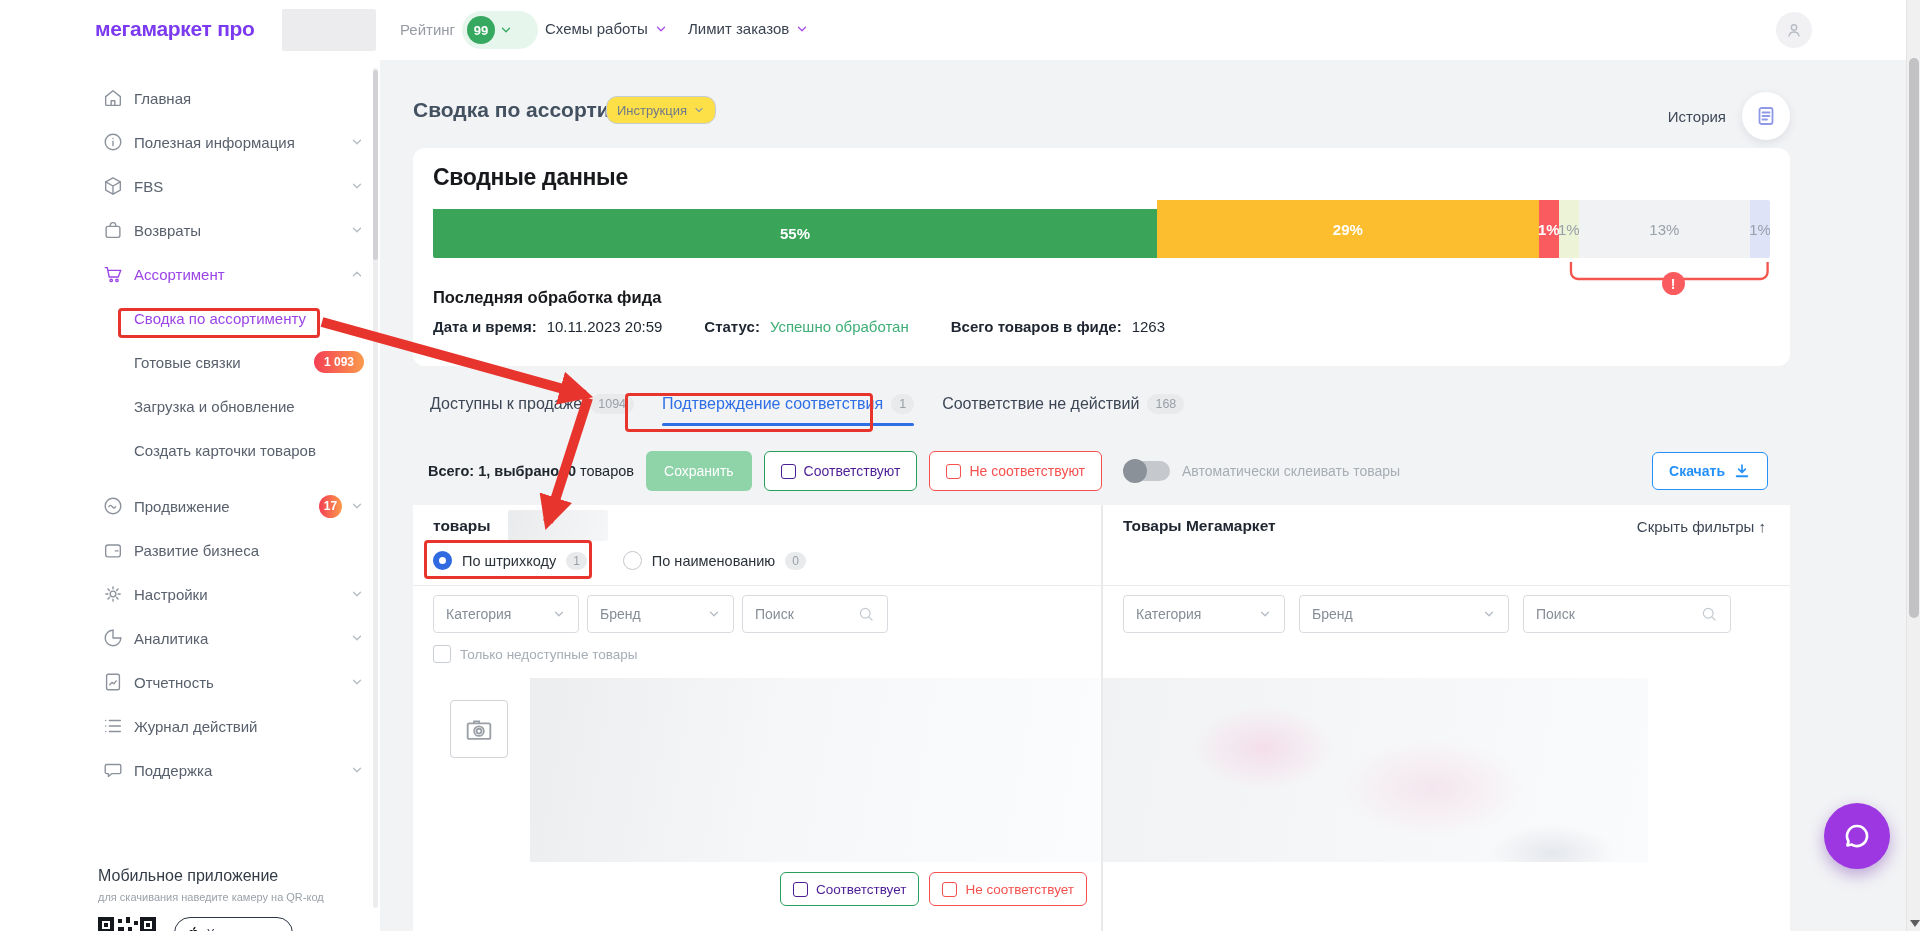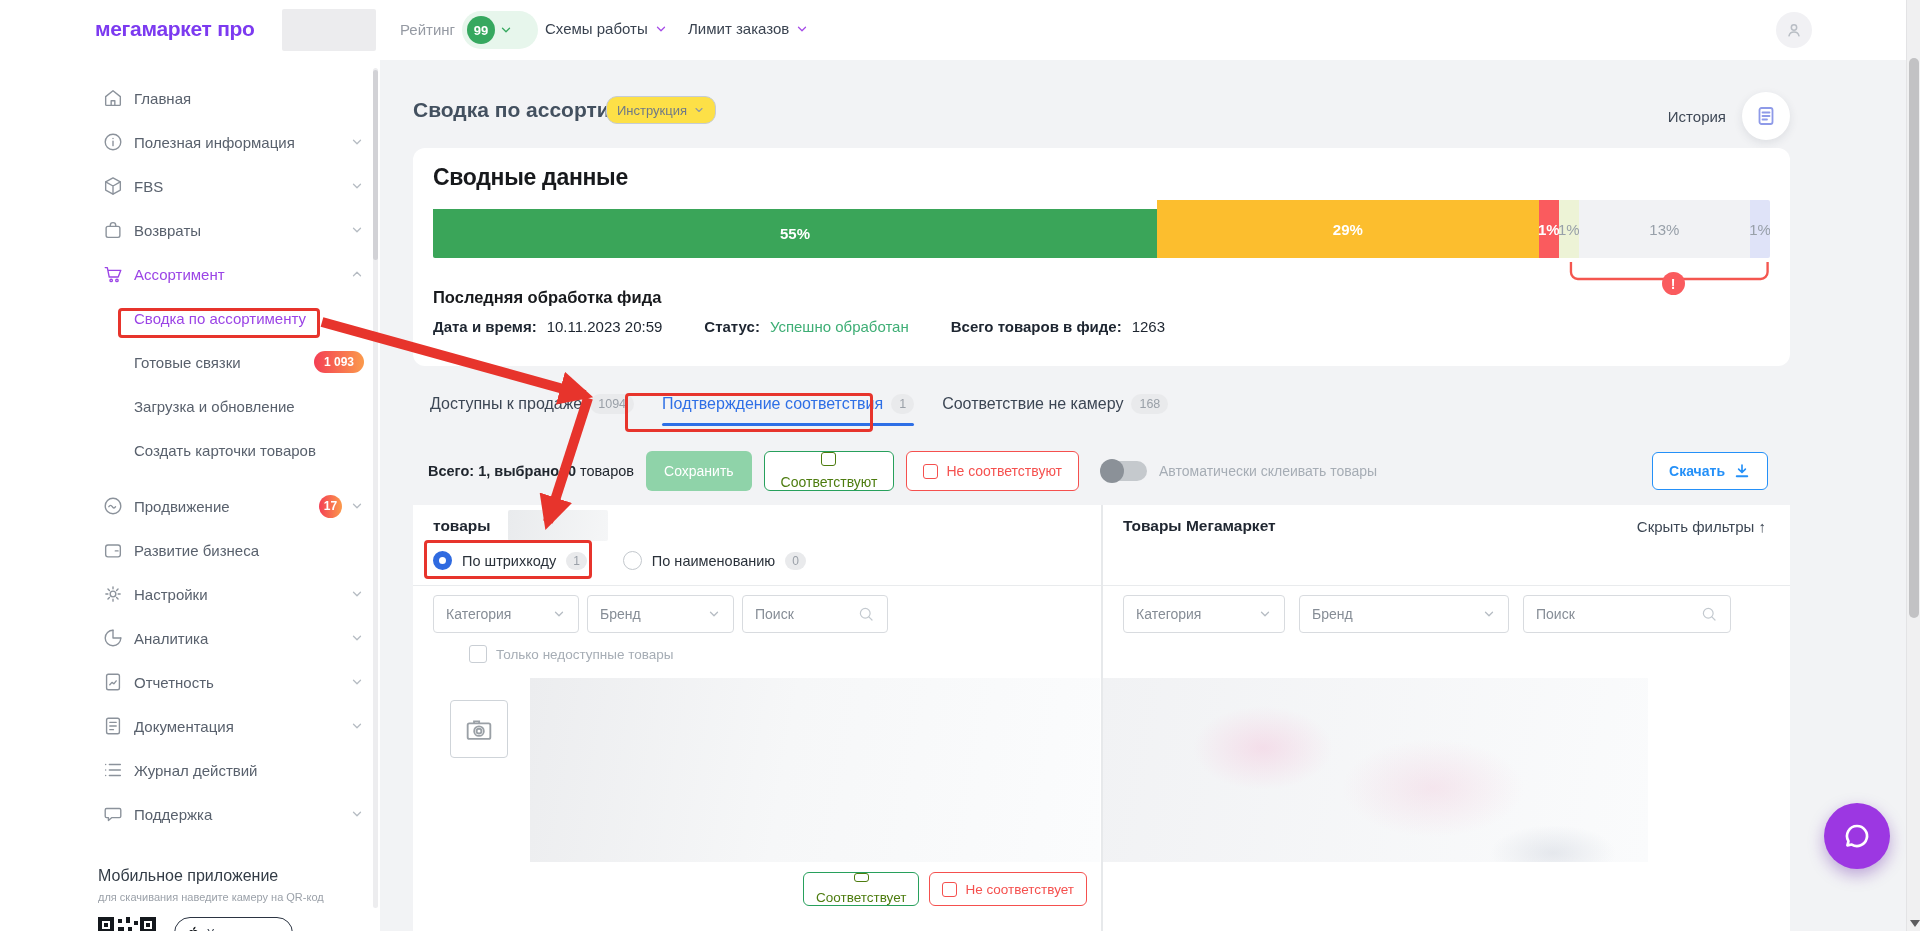--- a/index.html
+++ b/index.html
@@ -69,21 +69,21 @@
   .tab { display:flex; align-items:center; gap:8px; font-size:16px; color:#3c4654; cursor:pointer; padding-bottom:12px; position:relative; white-space:nowrap; }
   .tab .tbadge { background:#e9eaec; color:#9aa0a8; font-size:12.5px; border-radius:11px; padding:3px 8px; }
   .tab.active { color:#2e6fe6; }
   .tab.active::after { content:""; position:absolute; left:0; right:0; bottom:0; height:3px; background:#2e6fe6; border-radius:2px; }
 
   .toolbar { position:absolute; left:413px; top:450px; width:1377px; height:42px; display:flex; align-items:center; padding-left:15px; gap:12px; }
   .sel-text { font-size:14.5px; color:#20262e; white-space:nowrap; }
   .sel-text b { font-weight:700; }
   .btn { height:40px; border-radius:6px; display:flex; align-items:center; justify-content:center; gap:8px; font-size:14px; cursor:pointer; padding:0 16px; background:#fff; white-space:nowrap; }
   .btn-save { background:#8fd3a9; color:#fff; border:none; padding:0 18px; }
-  .btn-green { border:1.5px solid #27a05c; color:#4d7c0f;flex-direction:column; }
+  .btn-green { border:1.5px solid #27a05c; color:#4c1d95; }
   .btn-red { border:1.5px solid #f5504e; color:#f5504e; }
   .cbx { width:15px; height:15px; border:1.5px solid currentColor; border-radius:3px; display:inline-block; }
   .toggle { width:46px; height:20px; border-radius:10px; background:#c5c9cd; position:relative; margin-left:10px; cursor:pointer; flex:none; }
   .toggle .knob { position:absolute; left:-1px; top:-2px; width:24px; height:24px; border-radius:50%; background:#8b9198; }
   .toggle-label { font-size:14px; color:#a6adb5; white-space:nowrap; }
   .btn-download { margin-left:auto; margin-right:22px; border:1.5px solid #2490f8; color:#2490f8; font-weight:600; height:38px; }
 
   .panels { position:absolute; left:413px; top:505px; width:1377px; height:426px; display:flex; background:#fff; }
   .panel { position:relative; height:100%; }
   .panel.left { width:688px; }
@@ -94,21 +94,21 @@
   .hide-filters { position:absolute; right:24px; top:13px; font-size:15px; color:#3d4754; cursor:pointer; }
   .radio-row { position:absolute; left:20px; top:46px; display:flex; align-items:center; gap:10px; font-size:14.5px; color:#2a313a; }
   .radio-on { width:19px; height:19px; border-radius:50%; border:6px solid #2f6ae0; background:#fff; flex:none; cursor:pointer; }
   .radio-off { width:19px; height:19px; border-radius:50%; border:1.5px solid #c3c8cd; background:#fff; flex:none; cursor:pointer; margin-left:26px; }
   .rbadge { background:#e9eaec; color:#9aa0a8; font-size:12px; border-radius:10px; padding:2px 7px; }
   .p-divider-h { position:absolute; left:0; right:0; top:80px; height:1px; background:#e9ebed; }
   .filters { position:absolute; left:20px; top:90px; display:flex; gap:8px; }
   .fake-select, .fake-search { height:38px; border:1px solid #d8dbdf; border-radius:4px; display:flex; align-items:center; padding:0 12px; font-size:14px; color:#868d96; background:#fff; cursor:pointer; }
   .fake-select span, .fake-search span { flex:1; }
   .icn-search { width:18px; height:18px; stroke:#c3c9cf; fill:none; stroke-width:1.6; stroke-linecap:round; }
-  .chk-row { position:absolute; left:20px; top:140px; display:flex; align-items:center; gap:9px; font-size:13.5px; color:#a6adb5; cursor:pointer;margin-left:36px; }
+  .chk-row { position:absolute; left:20px; top:140px; display:flex; align-items:center; gap:9px; font-size:13.5px; color:#a6adb5; cursor:pointer; }
   .chk-box { width:18px; height:18px; border:1.5px solid #c9ced4; border-radius:3px; background:#fff; }
   .camera-box { position:absolute; left:37px; top:195px; width:58px; height:58px; border:1.5px solid #cfd4d9; border-radius:4px; display:flex; align-items:center; justify-content:center; }
   .blur-left { position:absolute; left:117px; top:173px; width:570px; height:184px; background:linear-gradient(100deg,#ecedef 0%,#f6f7f8 45%,#fbfcfd 100%); }
   .blur-right { position:absolute; left:0; top:173px; width:545px; height:184px;
     background:
       radial-gradient(100px 60px at 160px 70px, rgba(243,203,223,.55), transparent 70%),
       radial-gradient(130px 70px at 330px 110px, rgba(240,196,216,.35), transparent 70%),
       radial-gradient(90px 40px at 450px 175px, rgba(205,210,220,.45), transparent 70%),
       linear-gradient(100deg,#f1f2f4,#fafbfc); }
   .row-actions { position:absolute; right:14px; top:367px; display:flex; gap:10px; }
@@ -262,30 +262,20 @@
         <svg class="chv gray" viewBox="0 0 24 24">
             <path d="M6 9l6 6 6-6"></path>
           </svg>
       </div>
       <div class="nav-item">
         <svg class="icn" viewBox="0 0 24 24">
             <rect x="5" y="3.5" width="14" height="17" rx="2"></rect>
             <path d="M8.5 15l2.4-2.6 2 1.6 2.6-3.2"></path>
           </svg>
         <span class="lbl">Отчетность</span>
-        <svg class="chv gray" viewBox="0 0 24 24">
-            <path d="M6 9l6 6 6-6"></path>
-          </svg>
-      </div>
-      <div class="nav-item">
-        <svg class="icn" viewBox="0 0 24 24">
-            <rect x="5" y="3.5" width="14" height="17" rx="2"></rect>
-            <path d="M8.5 8h7M8.5 12h7M8.5 16h4"></path>
-          </svg>
-        <span class="lbl">Документация</span>
         <svg class="chv gray" viewBox="0 0 24 24">
             <path d="M6 9l6 6 6-6"></path>
           </svg>
       </div>
       <div class="nav-item">
         <svg class="icn" viewBox="0 0 24 24">
             <path d="M8 6h12M8 12h12M8 18h12"></path>
             <path d="M4 6h.01M4 12h.01M4 18h.01"></path>
           </svg>
         <span class="lbl">Журнал действий</span>
@@ -414,21 +404,21 @@
   <div class="tabs">
     <div class="tab">
       <span>Доступны к продаже</span>
       <span class="tbadge">1094</span>
     </div>
     <div class="tab active">
       <span>Подтверждение соответствия</span>
       <span class="tbadge">1</span>
     </div>
     <div class="tab">
-      <span>Соответствие не камеру</span>
+      <span>Соответствие не действий</span>
       <span class="tbadge">168</span>
     </div>
   </div>
 
   <div class="toolbar">
     <div class="sel-text">
       <b>Всего: 1, выбрано: 0</b>
       <span>товаров</span>
     </div>
     <div class="btn btn-save">

